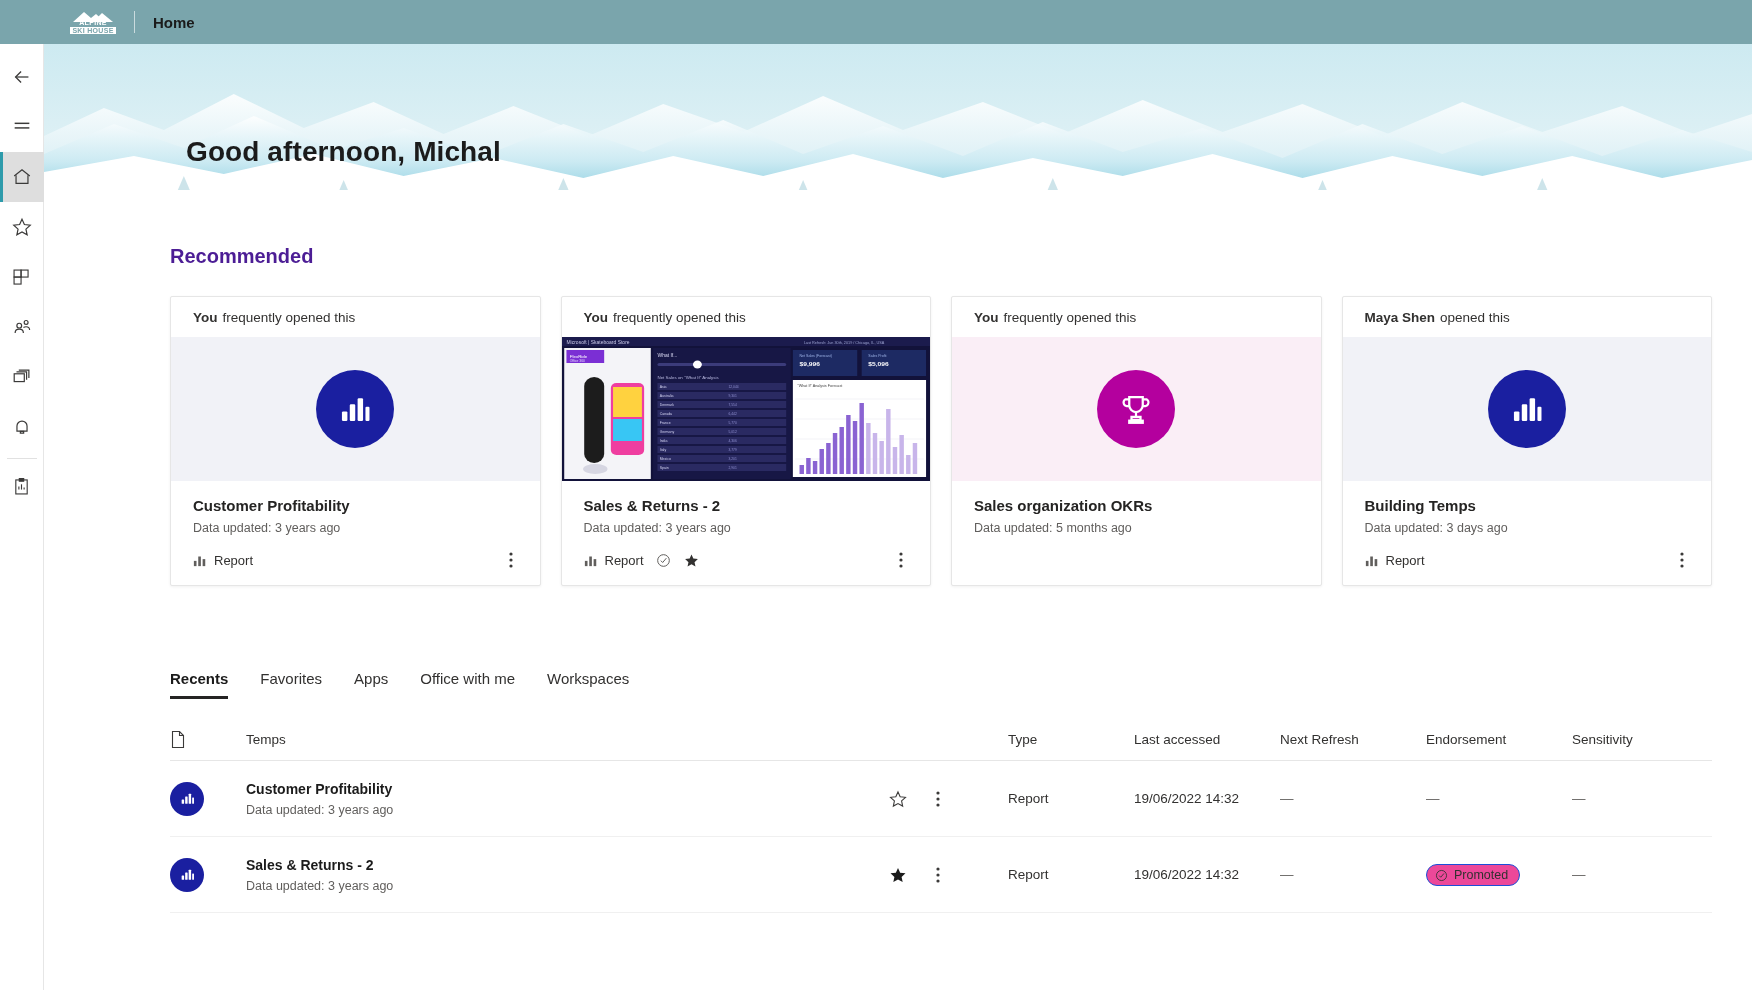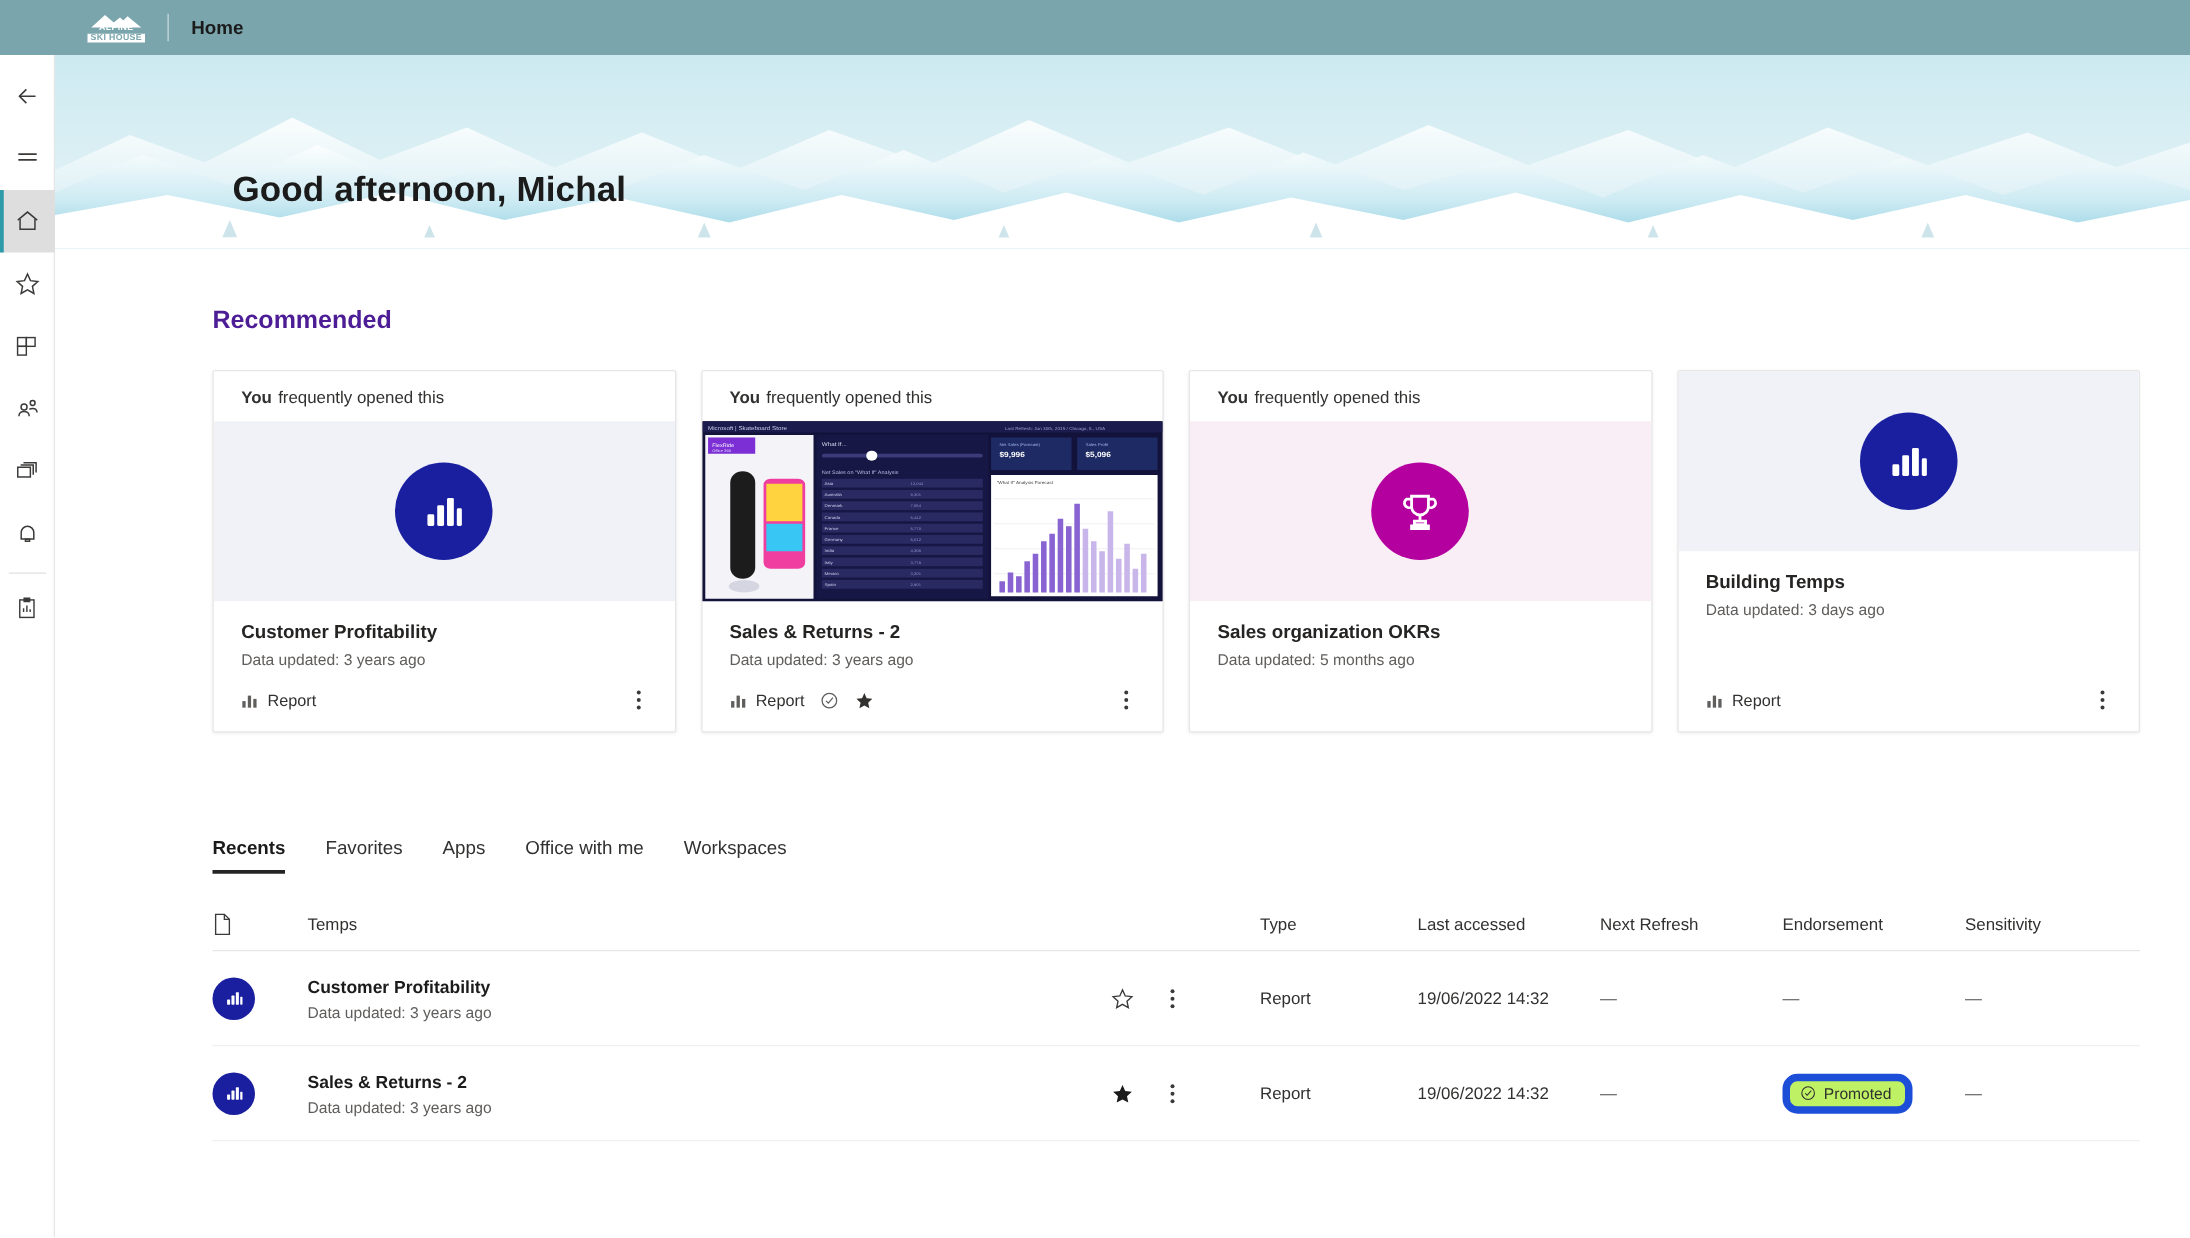--- a/index.html
+++ b/index.html
@@ -152,24 +152,24 @@
   .c-sen    { width: 140px; flex: 0 0 140px; }
   .row-icon {
     width: 34px; height: 34px; border-radius: 50%; background: #1a1fa0;
     display: flex; align-items: center; justify-content: center; flex: 0 0 34px;
   }
   .row-name { font-size: 14px; font-weight: 600; color: #1b1b1b; }
   .row-sub  { font-size: 12.5px; color: #605e5c; margin-top: 6px; }
   .name-block { margin-left: 0; }
   .dash { color: #605e5c; }
   .badge {
-    display: inline-flex; align-items: flex-start; gap: 6px;
-    border: 6px solid #1d4ed8; border-radius: 12px;
+    display: inline-flex; align-items: flex-end; gap: 6px;
+    border: 1px solid #1d4ed8; border-radius: 12px;
     padding: 3px 11px 3px 8px; font-size: 12.5px; color: #323130;
-    background: #bef264;
+    background: #ec4899;
   }
   .star-btn, .kebab-btn { cursor: pointer; display: flex; align-items: center; }
   .hdr-icon { display: flex; align-items: center; }
 </style>
 </head>
 <body>
 
 <div class="app">
 
   <div class="topbar">
@@ -511,20 +511,24 @@
                 </svg>
               </div>
             </div>
             <div class="card-body">
               <div class="card-name">Sales organization OKRs</div>
               <div class="card-sub">Data updated: 5 months ago</div>
             </div>
           </div>
 
           <div class="card">
+            <div class="card-head">
+              <b>Maya Shen</b>
+              <span>opened this</span>
+            </div>
             <div class="card-thumb thumb-blue">
               <div class="circle blue">
                 <svg width="38" height="38" viewBox="0 0 32 32" fill="#ffffff">
                   <rect x="5" y="18" width="4.6" height="8" rx="1"></rect>
                   <rect x="11.6" y="12" width="4.6" height="14" rx="1"></rect>
                   <rect x="18.2" y="7" width="4.6" height="19" rx="1"></rect>
                   <rect x="24.8" y="14" width="3.4" height="12" rx="1"></rect>
                 </svg>
               </div>
             </div>

